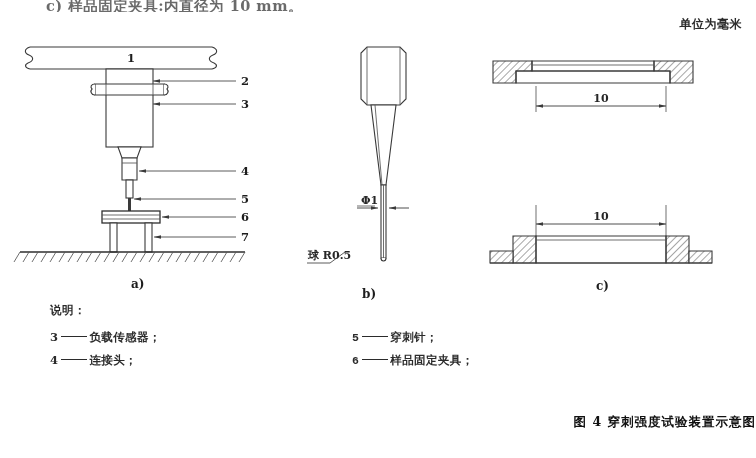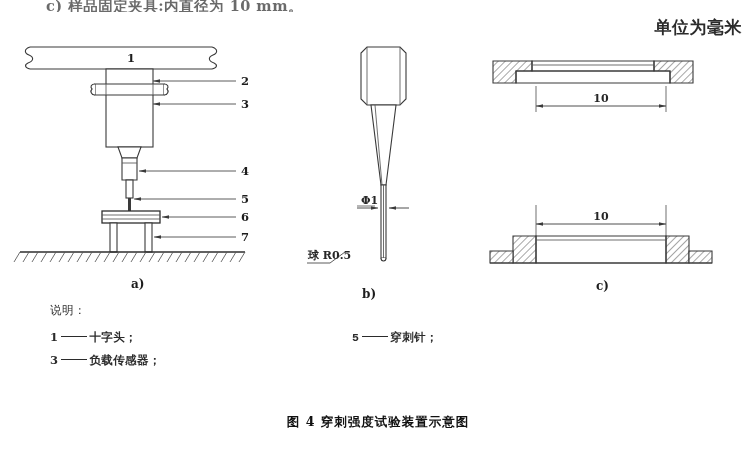--- a/index.html
+++ b/index.html
@@ -38,41 +38,41 @@
     overflow: hidden;
     height: 15px;
     opacity: 0.82;
   }
 
   .unitnote {
     position: absolute;
     right: 14px;
     top: 16px;
     font-family: "DejaVu Serif", "Liberation Serif", serif;
-    font-size: 17px;
+    font-size: 12px;
     font-weight: 600;
     color: #2b2b2b;
     letter-spacing: 0.5px;
   }
 
   .panel-label {
     position: absolute;
     font-family: "DejaVu Serif", "Liberation Serif", serif;
     font-size: 12px;
     font-weight: 700;
     color: #1d1d1d;
   }
 
   .legend-title {
     position: absolute;
     left: 50px;
     top: 303px;
     font-family: "DejaVu Serif", "Liberation Serif", serif;
     font-size: 11.5px;
-    font-weight: 400;
+    font-weight: 700;
     color: #2b2b2b;
     letter-spacing: 0.5px;
   }
   .legend-col {
     position: absolute;
     font-family: "DejaVu Serif", "Liberation Serif", serif;
     font-size: 11.5px;
     font-weight: 600;
     color: #2b2b2b;
     letter-spacing: 0.4px;
@@ -92,21 +92,21 @@
     vertical-align: 4px;
     margin: 0 2px 0 3px;
   }
   .legend-text { display: inline-block; }
 
   .caption {
     position: absolute;
     left: 0;
     right: 0;
     top: 414px;
-    text-align: center;
+    text-align: right;
     font-family: "DejaVu Serif", "Liberation Serif", serif;
     font-size: 12.5px;
     font-weight: 700;
     color: #111;
     letter-spacing: 1px;
   }
 
   
   #drawing {
     position: absolute;
@@ -338,28 +338,31 @@
   </svg>
 
   <div class="panel-label" style="left:131px; top:277px;">a)</div>
   <div class="panel-label" style="left:362px; top:287px;">b)</div>
   <div class="panel-label" style="left:596px; top:279px;">c)</div>
 
   <div class="legend-title">说明：</div>
 
   <div class="legend-col left">
     <div class="legend-row">
-      <span class="legend-num">1</span><span class="legend-dash"></span><span class="legend-text">十字头；</span>
+      <span class="legend-num">3</span><span class="legend-dash"></span><span class="legend-text">负载传感器；</span>
     </div>
     <div class="legend-row">
-      <span class="legend-num">3</span><span class="legend-dash"></span><span class="legend-text">负载传感器；</span>
+      <span class="legend-num">4</span><span class="legend-dash"></span><span class="legend-text">连接头；</span>
     </div>
   </div>
 
   <div class="legend-col right">
     <div class="legend-row">
       <span class="legend-num">5</span><span class="legend-dash"></span><span class="legend-text">穿刺针；</span>
     </div>
+    <div class="legend-row">
+      <span class="legend-num">6</span><span class="legend-dash"></span><span class="legend-text">样品固定夹具；</span>
+    </div>
   </div>
 
   <div class="caption">图 4   穿刺强度试验装置示意图</div>
 
 </div>
 
 </body></html>

